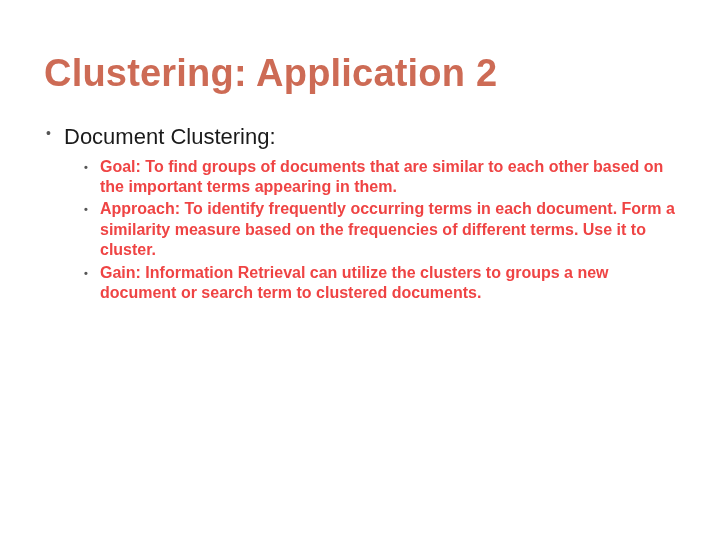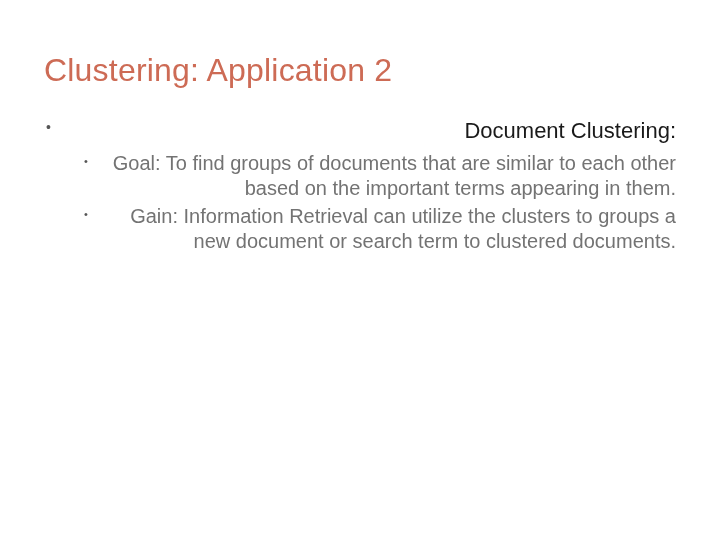--- a/index.html
+++ b/index.html
@@ -12,60 +12,60 @@
     color: #1a1a1a;
     overflow: hidden;
   }
   .slide {
     box-sizing: border-box;
     width: 720px;
     height: 540px;
     padding: 52px 44px 0 44px;
   }
   .title {
-    font-size: 32px;
-    font-weight: 400;
+    font-size: 38px;
+    font-weight: 700;
     color: #cd6b55;
     margin: 0 0 28px 0;
     letter-spacing: 0.2px;
   }
   .level1 {
     list-style: none;
     margin: 0;
     padding: 0 0 0 2px;
   }
   .level1 > li {
     position: relative;
     padding-left: 18px;
     font-size: 22px;
     color: #1a1a1a;
     line-height: 1.25;
     margin-bottom: 22px;
-    text-align: right;
   }
   .level1 > li::before {
     content: "•";
     position: absolute;
     left: 0;
     top: 2px;
     font-size: 14px;
     color: #555;
   }
   .level2 {
     list-style: none;
     margin: 6px 0 0 0;
     padding: 0 0 0 20px;
   }
   .level2 > li {
     position: relative;
     padding-left: 16px;
-    font-size: 20px;
-    color: #737373;
+    font-size: 16px;
+    color: #ef4444;
     line-height: 1.28;
     margin-bottom: 2px;
+    font-weight: bold;
   }
   .level2 > li::before {
     content: "•";
     position: absolute;
     left: 0;
     top: 3px;
     font-size: 11px;
     color: #555;
   }
 </style>
@@ -75,18 +75,21 @@
 <div class="slide">
   <h1 class="title">Clustering: Application 2</h1>
   <ul class="level1">
     <li>
       <span>Document Clustering:</span>
       <ul class="level2">
         <li>
           <span>Goal: To find groups of documents that are similar to each other based on the important terms appearing in them.</span>
         </li>
         <li>
+          <span>Approach: To identify frequently occurring terms in each document. Form a similarity measure based on the frequencies of different terms. Use it to cluster.</span>
+        </li>
+        <li>
           <span>Gain: Information Retrieval can utilize the clusters to groups a new document or search term to clustered documents.</span>
         </li>
       </ul>
     </li>
   </ul>
 </div>
 
 </body></html>

